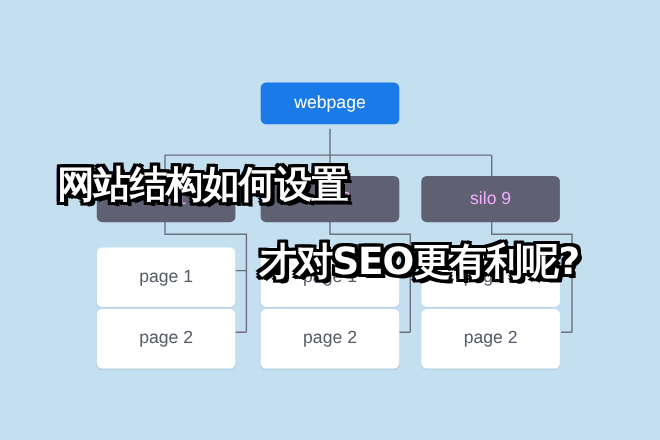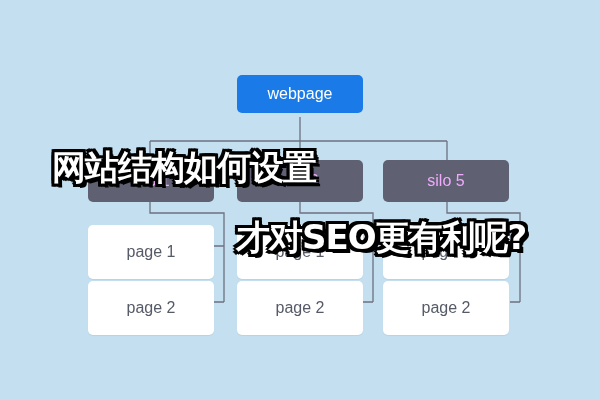--- a/index.html
+++ b/index.html
@@ -66,21 +66,21 @@
   <span>webpage</span>
 </div>
 
 <div class="node silo" style="left:88px;">
   <span>silo 1</span>
 </div>
 <div class="node silo" style="left:237px;">
   <span>silo 3</span>
 </div>
 <div class="node silo" style="left:383px;">
-  <span>silo 5</span>
+  <span>silo 9</span>
 </div>
 
 <div class="node page" style="left:88px; top:225px;">
   <span>page 1</span>
 </div>
 <div class="node page" style="left:88px; top:281px;">
   <span>page 2</span>
 </div>
 
 <div class="node page" style="left:237px; top:225px;">

